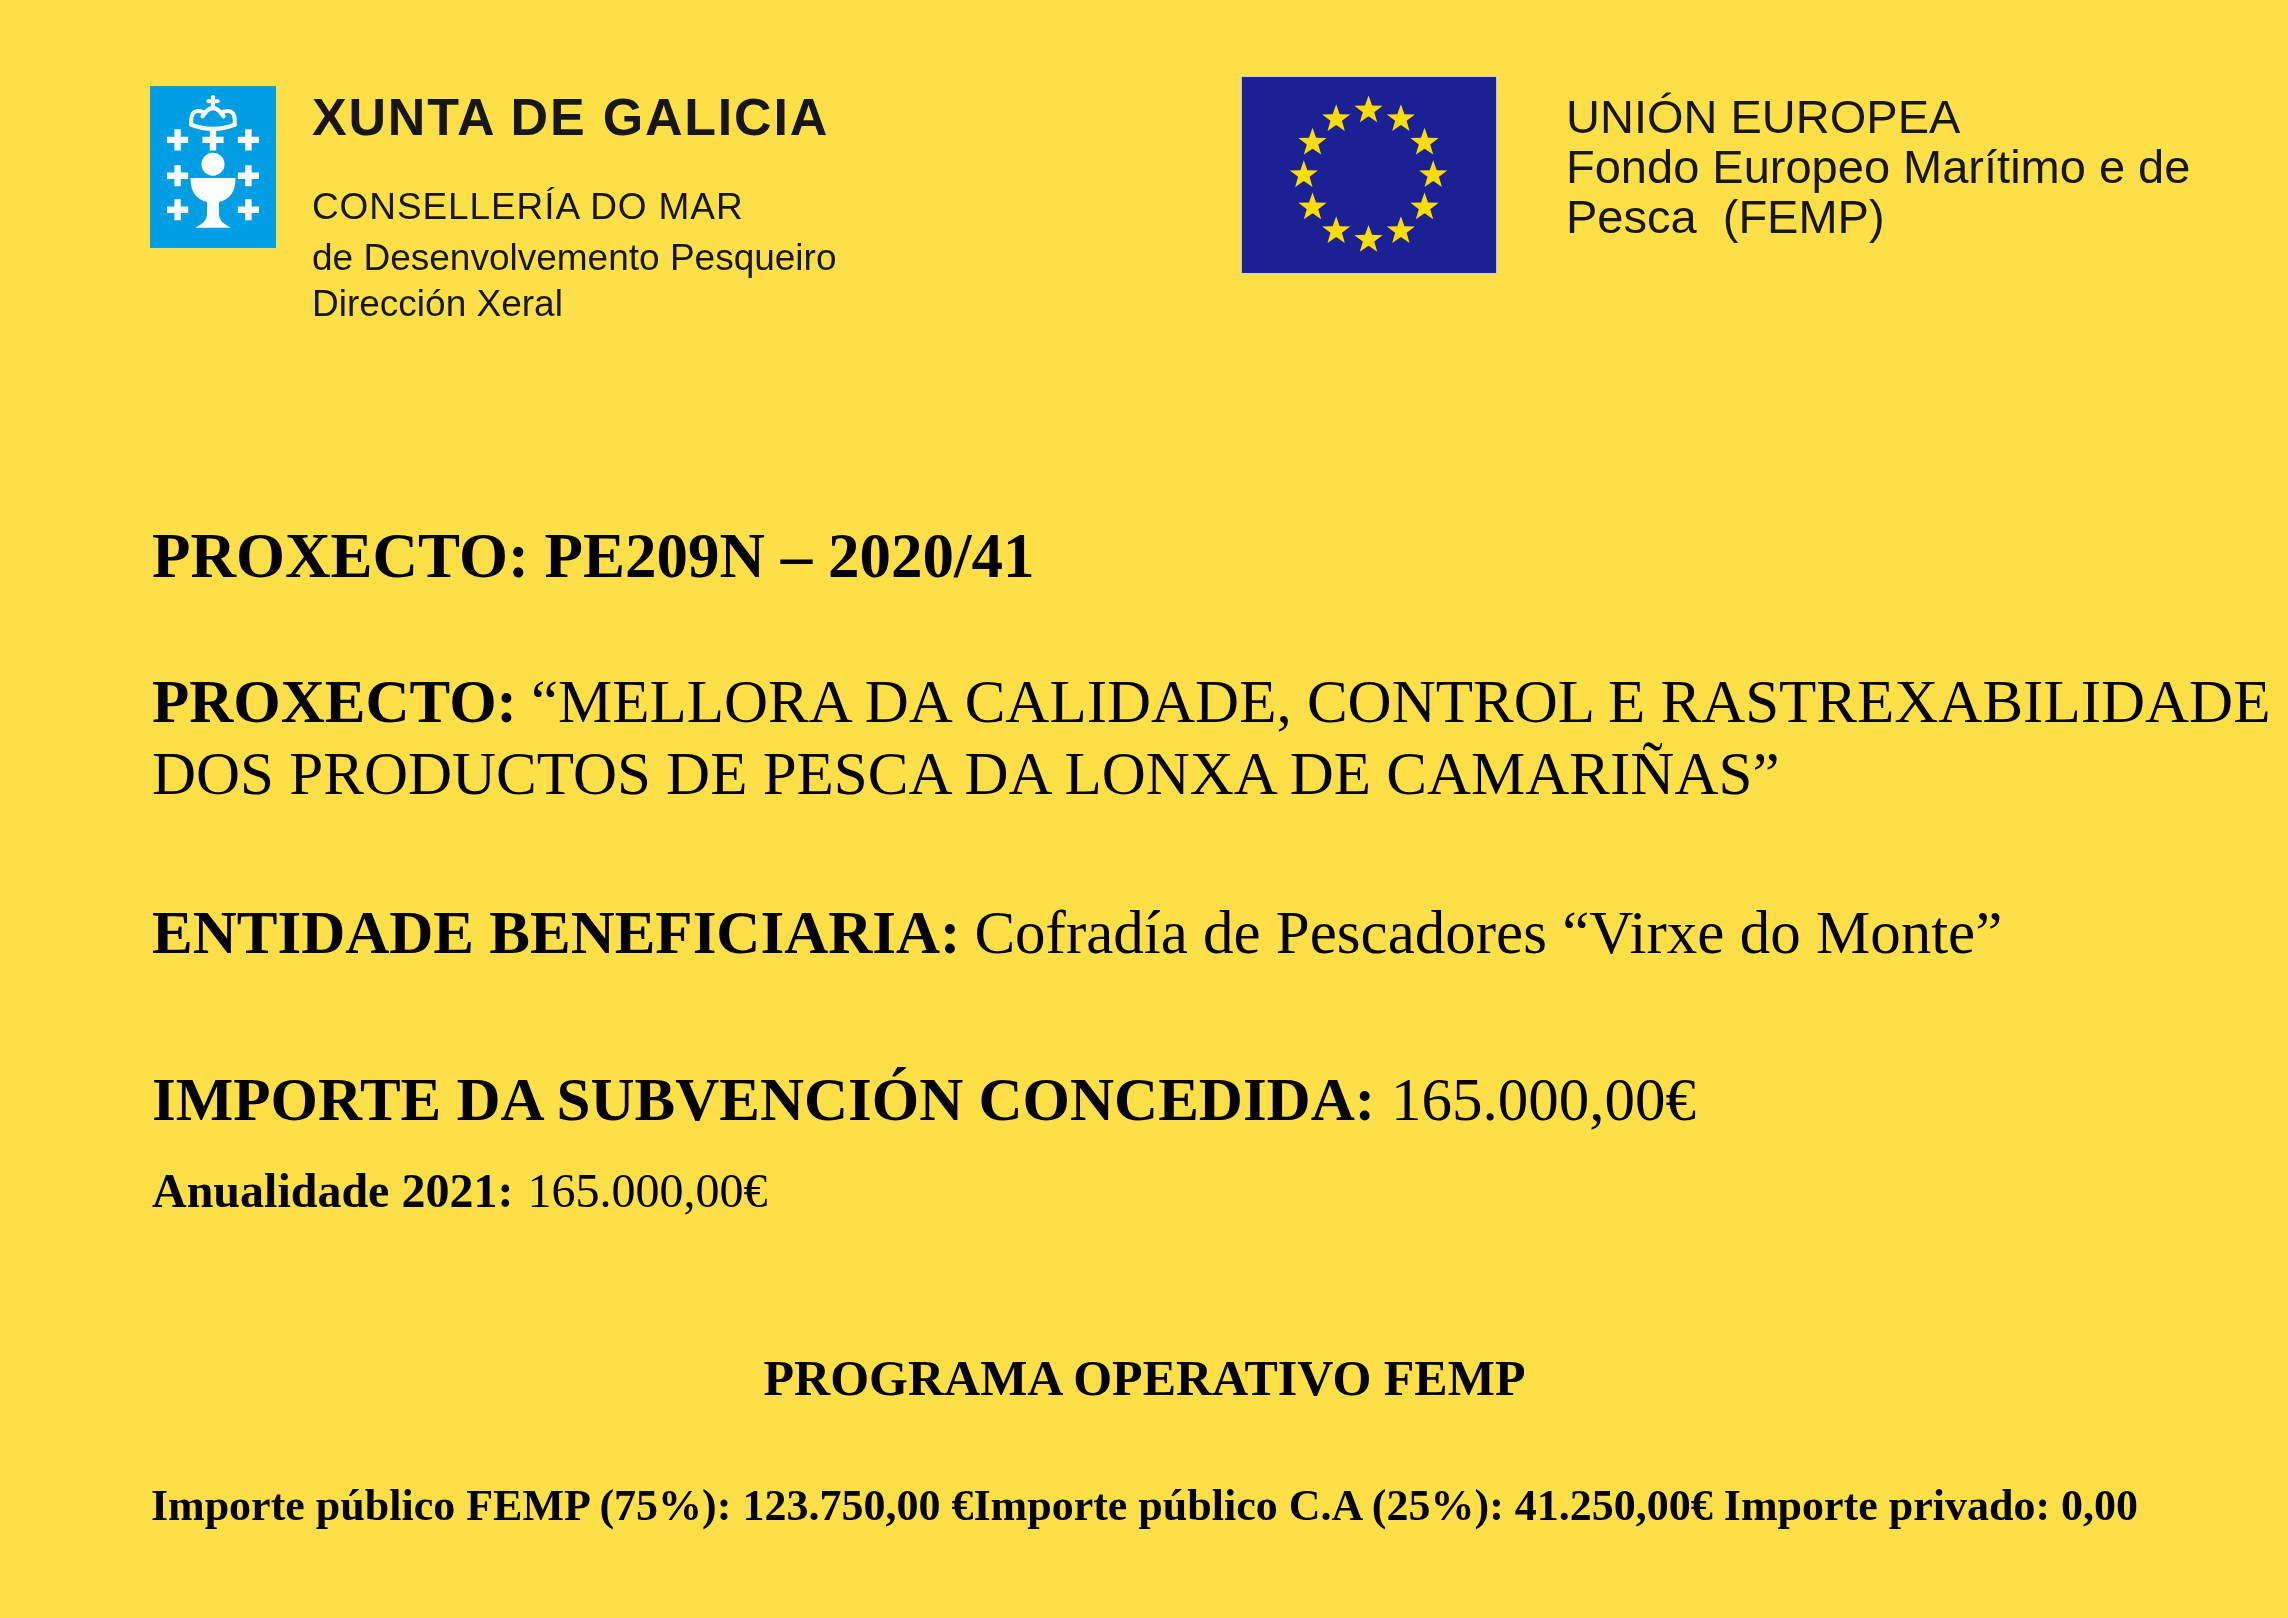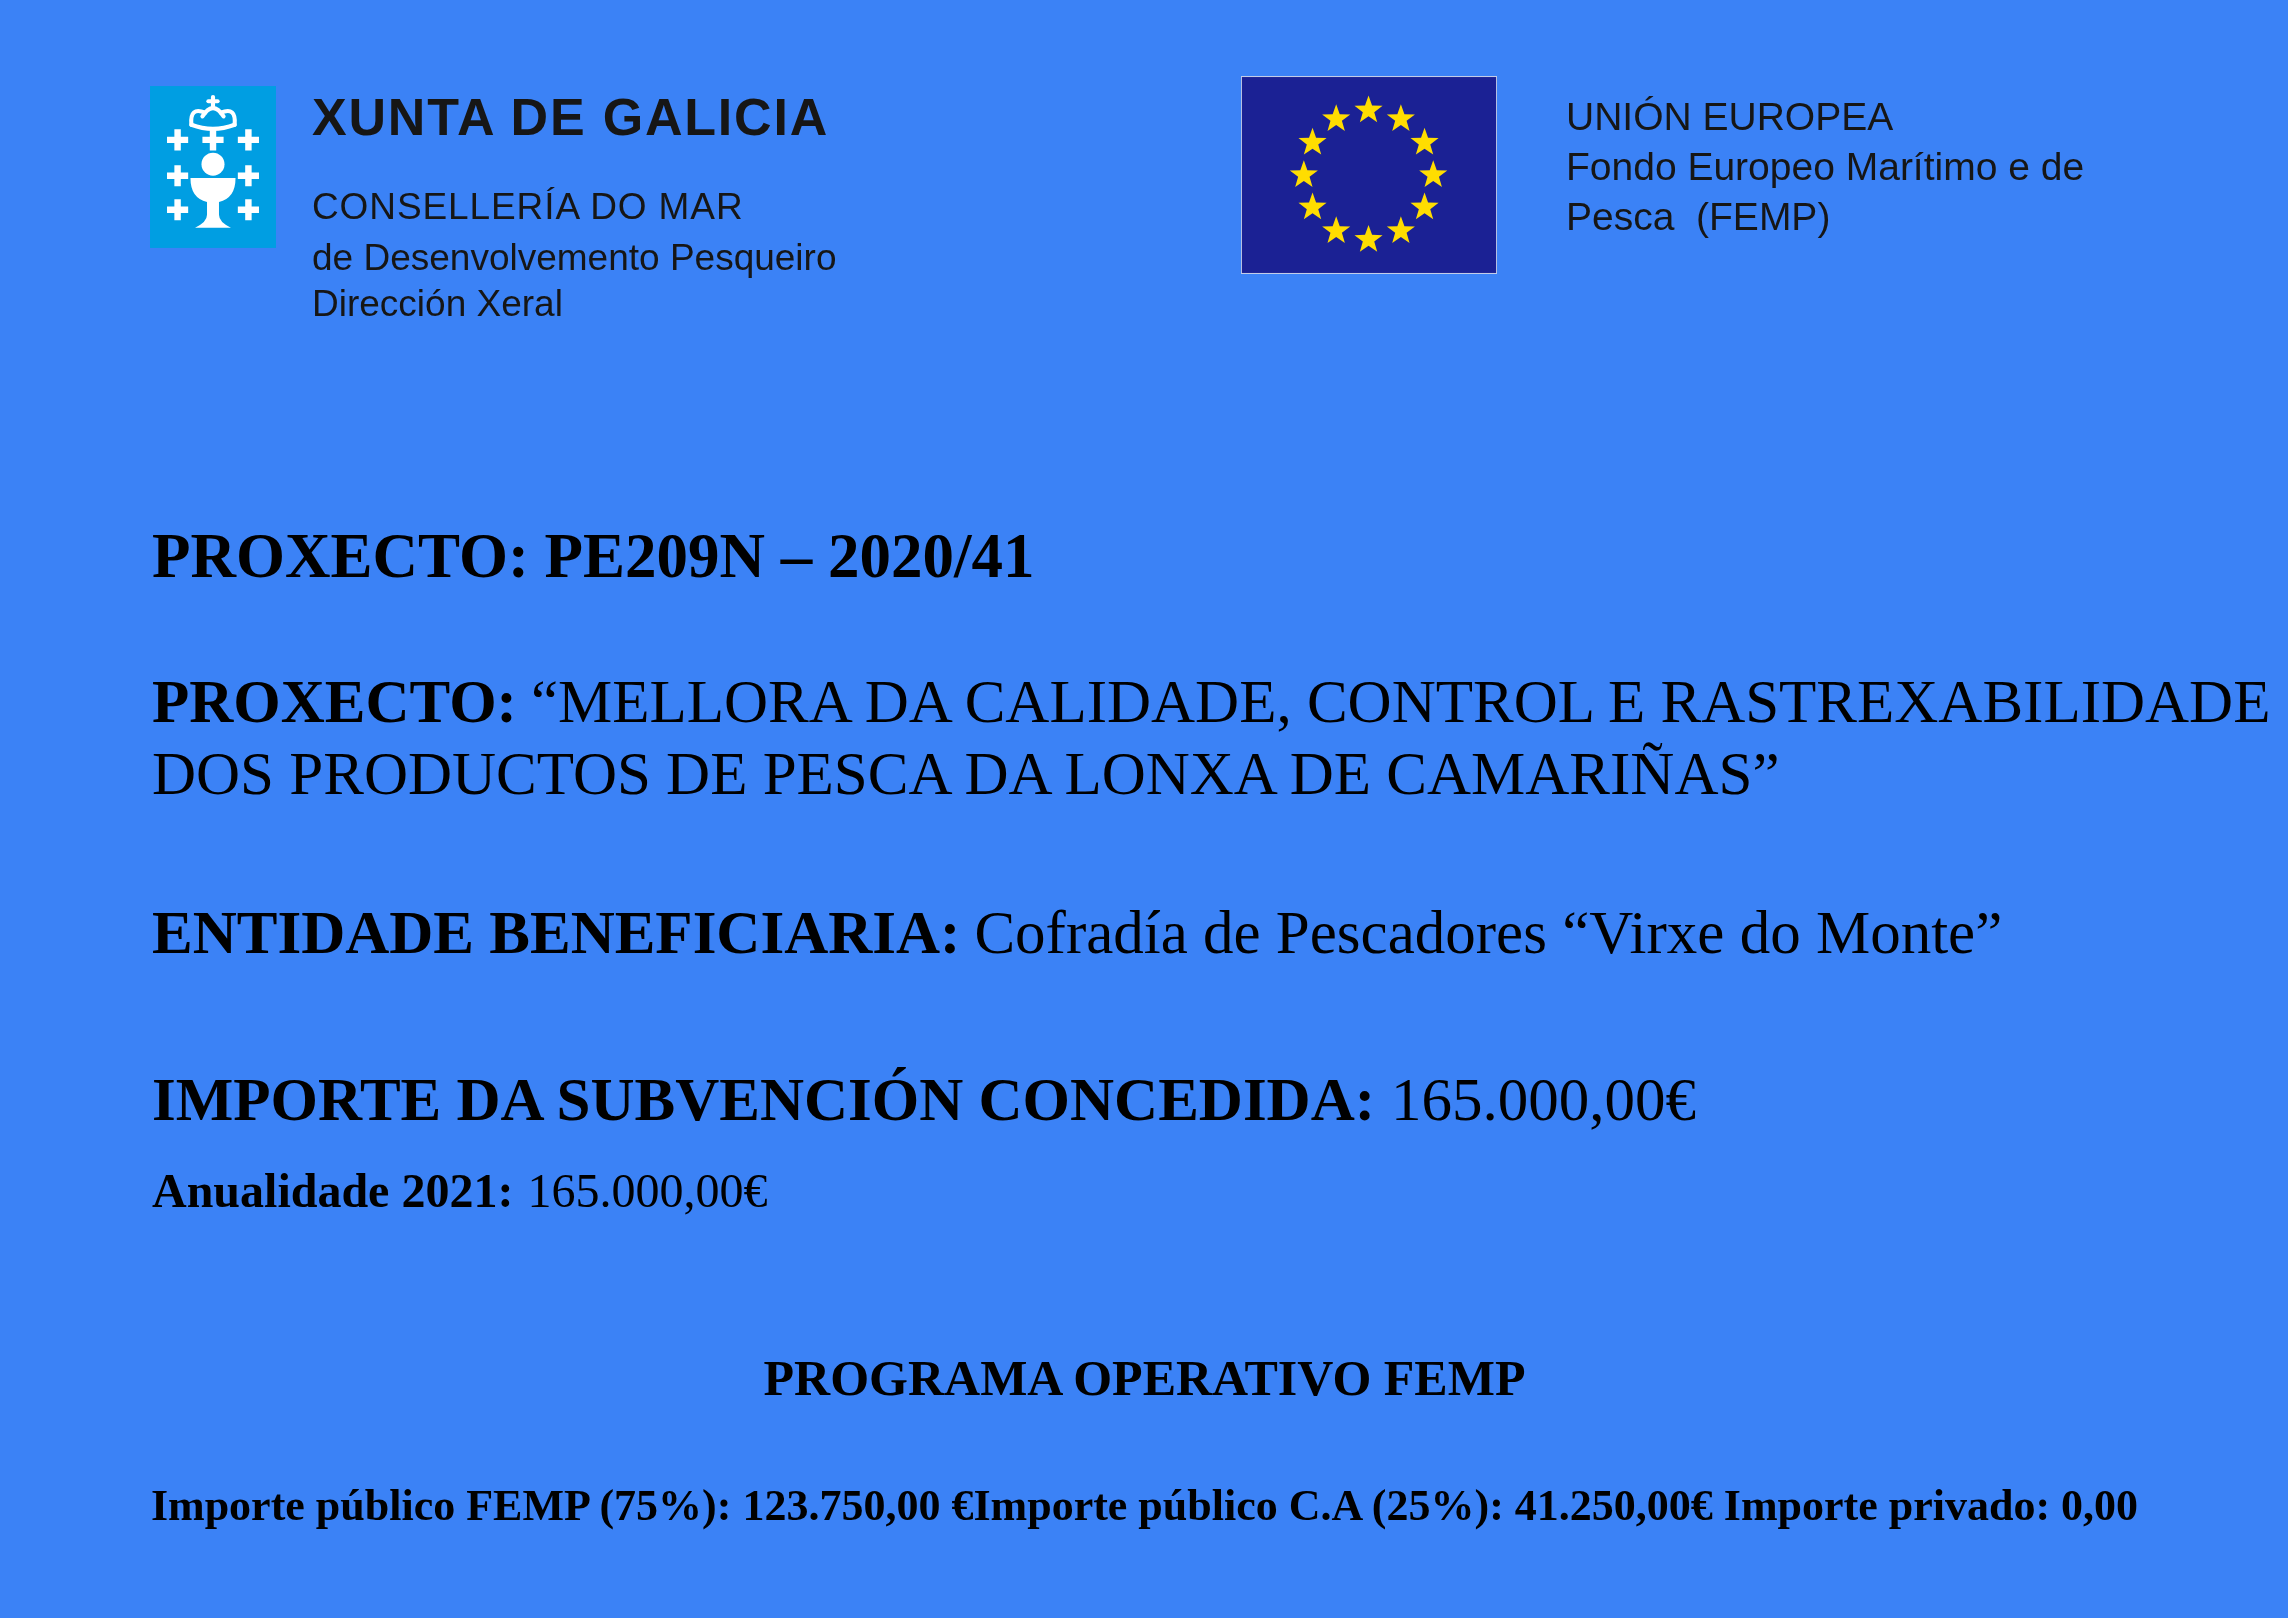--- a/index.html
+++ b/index.html
@@ -1,33 +1,33 @@
 <!DOCTYPE html>
 <html style="font-size:14.8px"><head>
 <meta charset="utf-8">
 <style>
   html,body { margin:0; padding:0; background:#888; }
   .page {
-    position:relative; width:2289px; height:1619px; background:#3b82f6;
+    position:relative; width:2289px; height:1619px; background:#fde047;
     font-family:"Liberation Serif", serif; color:#000; overflow:hidden;
   }
   .abs { position:absolute; }
   .pre { white-space:pre-wrap; }
 
   
   .xunta-logo { left:150px; top:86px; width:126px; height:162px; }
   .xunta-text { left:312px; top:89px; font-family:"Liberation Sans", sans-serif; color:#161616; }
   .xunta-title { font-size:52px; font-weight:700; letter-spacing:1.8px; line-height:57px; }
   .xunta-sub   { font-size:37px; font-weight:400; letter-spacing:0.9px; margin-top:40px; line-height:42px; }
   .xunta-dept  { font-size:37px; font-weight:400; margin-top:7.4px; line-height:46px; }
 
   
   .eu-flag { left:1241px; top:76px; width:256px; height:198px; }
   .eu-text { left:1566px; top:92px; font-family:"Liberation Sans", sans-serif;
-             font-size:39px; line-height:50px; color:#161616; }
+             font-size:47px; line-height:50px; color:#161616; }
 
   
   .h1   { left:152px; top:519px; font-size:63px; font-weight:700; line-height:74px; white-space:nowrap; }
   .para { left:152px; top:666px; font-size:61px; line-height:72px; }
   .para .line { white-space:nowrap; }
   .b    { font-weight:700; }
   .sp1  { margin-right:14px; }   
   .sp2  { margin-right:16px; }   
   .beneficiary { left:152px; top:897px;  font-size:61px; line-height:72px; white-space:nowrap; }
   .grant       { left:152px; top:1063px; font-size:61px; line-height:74px; white-space:nowrap; }

